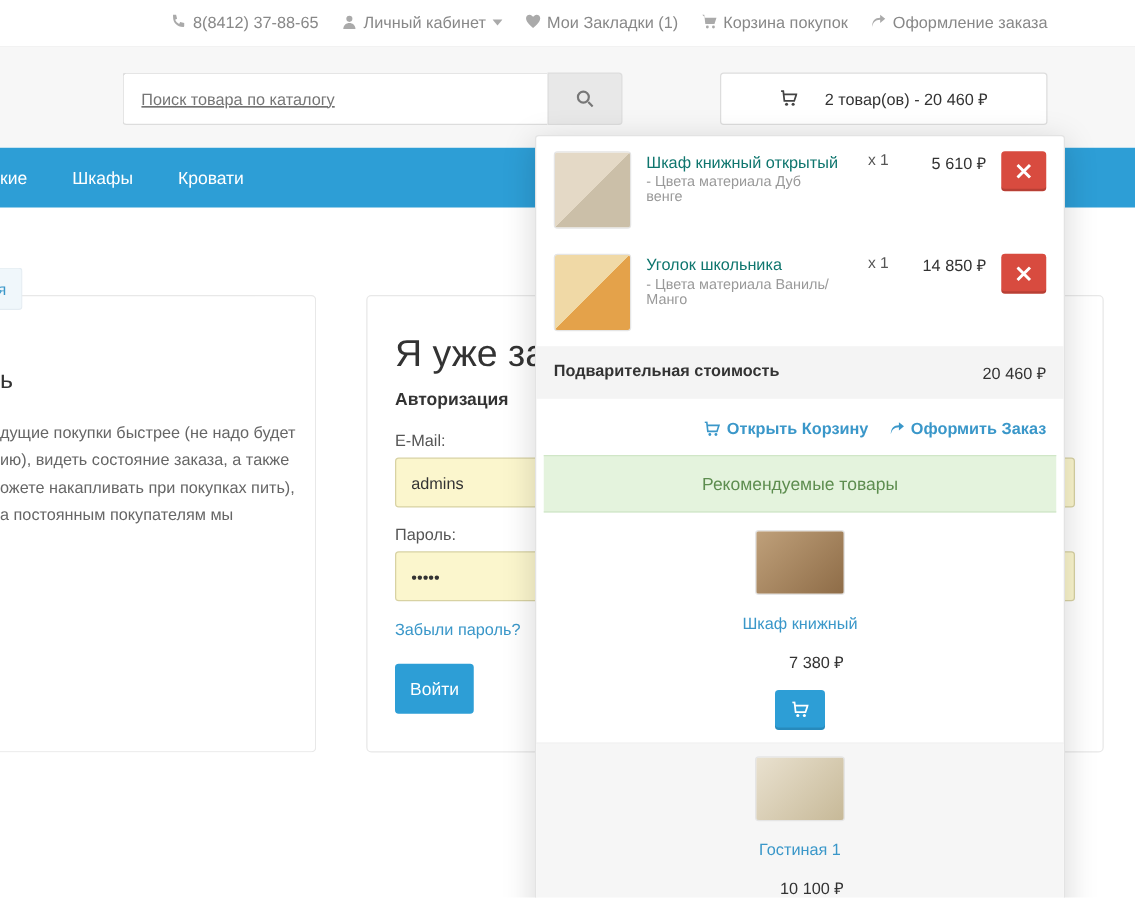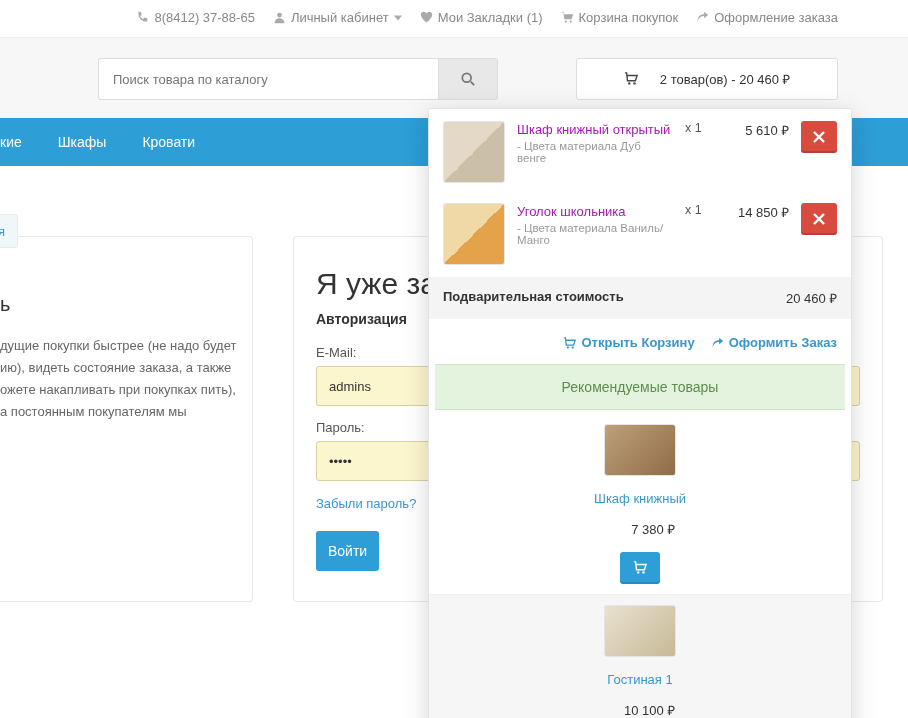--- a/index.html
+++ b/index.html
@@ -28,21 +28,21 @@
   .topbar .link { color: #888; cursor: pointer; display: inline-flex; align-items: center; gap: 5px; }
   .topbar .link svg, .topbar .link .ico { width: 13px; height: 13px; fill: #aaa; }
   .header-row {
     display: flex;
     padding: 20px 70px 18px 98px;
     gap: 22px;
     align-items: center;
     position: relative;
     background: #f7f7f7;
   }
-  .search-wrap { display: flex; flex: 0 0 auto; }
+  .search-wrap { display: flex; flex: 0 0 auto; text-decoration: underline; }
   .search-input {
     width: 340px;
     height: 42px;
     border: 1px solid #ddd;
     border-right: none;
     padding: 0 14px;
     font-size: 13px;
     color: #666;
     background: #fff;
     border-radius: 3px 0 0 3px;
@@ -176,23 +176,23 @@
   .cart-item + .cart-item { padding-top: 8px; }
   .thumb {
     width: 62px; height: 62px;
     border: 1px solid #e5e5e5;
     border-radius: 3px;
     background: linear-gradient(135deg,#e4d9c6 0 50%,#cbbfa8 50% 100%);
     flex-shrink: 0;
   }
   .thumb.t2 { background: linear-gradient(135deg,#f0d9a6 0 50%, #e4a24a 50% 100%); }
   .ci-name { flex: 1; }
-  .ci-name a { color: #a21caf; font-size: 13px; }
+  .ci-name a { color: #0f766e; font-size: 13px; }
   .ci-sub { font-size: 11.5px; color: #999; margin-top: 3px; }
-  .ci-qty { width: 26px; font-size: 12.5px; color: #555; }
+  .ci-qty { width: 26px; text-align: right; font-size: 12.5px; color: #555; }
   .ci-price { width: 66px; text-align: right; font-size: 13px; color: #333; white-space: nowrap; }
   .remove-btn {
     width: 36px; height: 32px;
     background: #d84b3f;
     border-radius: 3px;
     display:flex; align-items:center; justify-content:center;
     cursor: pointer;
     box-shadow: inset 0 -2px 0 rgba(0,0,0,0.15);
   }
   .remove-btn svg { width: 12px; height: 12px; fill: #fff; }

